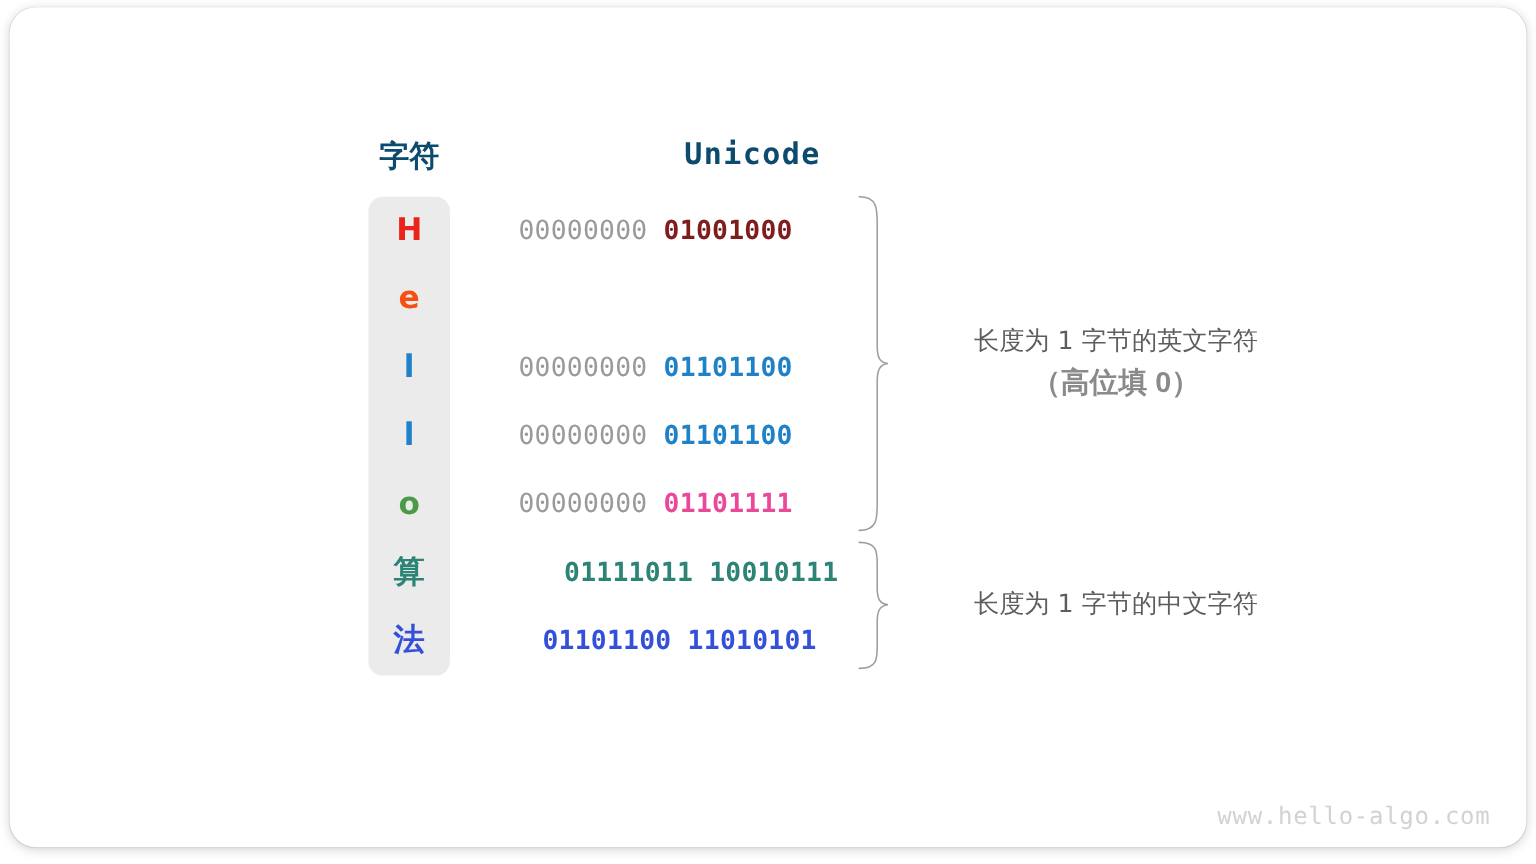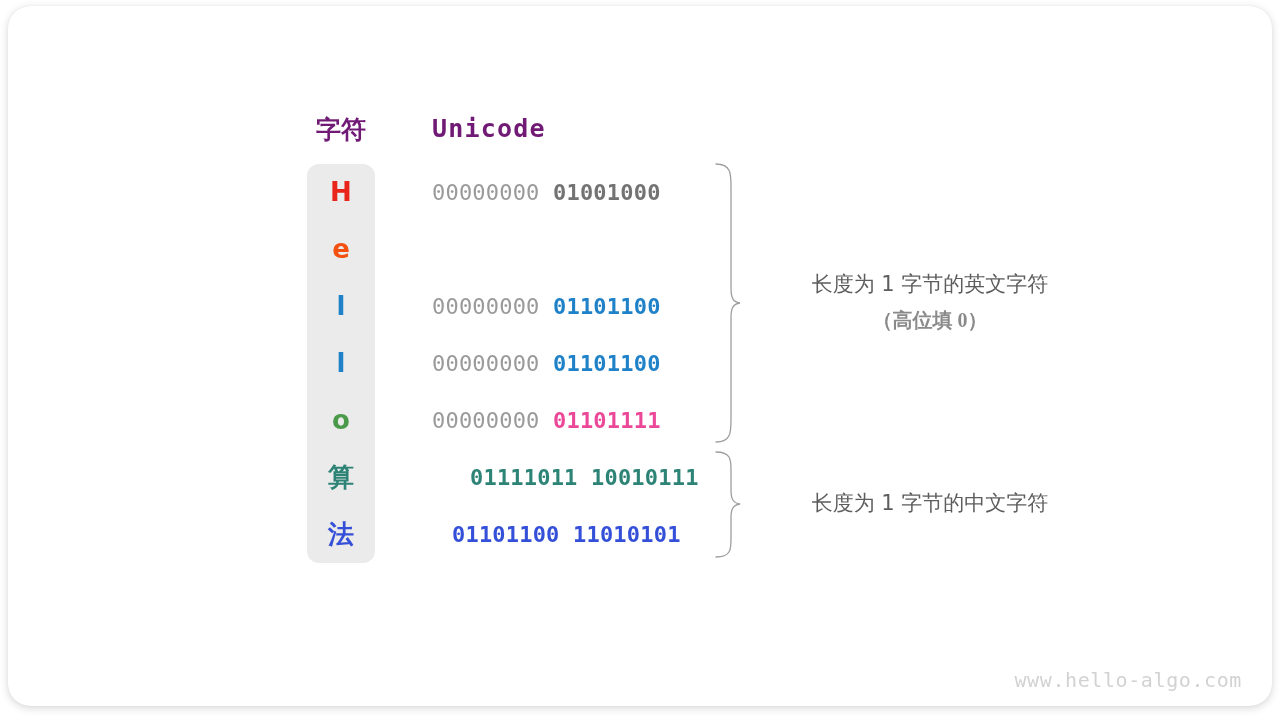--- a/index.html
+++ b/index.html
@@ -31,36 +31,36 @@
     height: 700px;
     background: #ffffff;
     border-radius: 22px;
     box-shadow: 0 2px 9px rgba(0,0,0,0.16), 0 0 1px rgba(0,0,0,0.12);
   }
 
   
   .col-header {
     position: absolute;
     font-weight: bold;
-    color: #701a75;
+    color: #0c4a6e;
     white-space: nowrap;
   }
   #header-char {
     left: 307px;
     top: 113px;
     width: 68px;
     text-align: center;
     font-size: 25px;
     font-family: "DejaVu Sans", sans-serif;
   }
   #header-unicode {
     left: 432px;
     top: 114px;
     width: 252px;
-    text-align: left;
+    text-align: right;
     font-size: 25px;
     letter-spacing: 1.2px;
     font-family: "DejaVu Sans Mono", monospace;
   }
 
   
   #char-panel {
     position: absolute;
     left: 307px;
     top: 164px;
@@ -125,22 +125,22 @@
     left: 760px;
     top: 266px;
     width: 340px;
     font-size: 21px;
     line-height: 36px;
   }
   #annot-1 .sub {
     display: block;
     font-weight: bold;
     color: #8a8a8a;
-    font-family: Liberation Serif, serif;
-    font-size: 20px;
+    font-family: Liberation Sans, sans-serif;
+    font-size: 24px;
   }
   #annot-2 {
     left: 760px;
     top: 486px;
     width: 340px;
     font-size: 21px;
     line-height: 34px;
   }
 
   
@@ -167,21 +167,21 @@
   <div id="char-panel"></div>
 
   <div class="char-cell" style="top: 164px; color: rgb(232, 36, 27);">H</div>
   <div class="char-cell" style="top: 221px; color: rgb(244, 80, 15);">e</div>
   <div class="char-cell" style="top: 278px; color: rgb(31, 130, 200);">l</div>
   <div class="char-cell" style="top: 335px; color: rgb(31, 130, 200);">l</div>
   <div class="char-cell" style="top: 392px; color: rgb(74, 154, 74);">o</div>
   <div class="char-cell" style="top: 449px; color: rgb(45, 131, 118);">算</div>
   <div class="char-cell" style="top: 506px; color: rgb(53, 80, 216);">法</div>
 
-  <div class="bin-row" style="top: 164px;"><span class="hi">00000000</span> <span class="lo" style="color: #737373;">01001000</span></div>
+  <div class="bin-row" style="top: 164px;"><span class="hi">00000000</span> <span class="lo" style="color: #7f1d1d;">01001000</span></div>
   <div class="bin-row" style="top: 278px;"><span class="hi">00000000</span> <span class="lo" style="color: rgb(31, 130, 200);">01101100</span></div>
   <div class="bin-row" style="top: 335px;"><span class="hi">00000000</span> <span class="lo" style="color: rgb(31, 130, 200);">01101100</span></div>
   <div class="bin-row" style="top: 392px;"><span class="hi">00000000</span> <span class="lo" style="color: #ec4899;">01101111</span></div>
   <div class="bin-row" style="top: 449px;"><span class="hi b" style="color: rgb(45, 131, 118); margin-left: 38px;">01111011</span> <span class="lo" style="color: rgb(45, 131, 118);">10010111</span></div>
   <div class="bin-row" style="top: 506px; margin-left: 20px;"><span class="hi b" style="color: rgb(53, 80, 216);">01101100</span> <span class="lo" style="color: rgb(53, 80, 216);">11010101</span></div>
 
   <svg id="brace-layer" viewBox="0 0 1280 720" width="1280" height="720">
 
     <path d="M 716 164
              C 731 164, 731 174, 731 186

